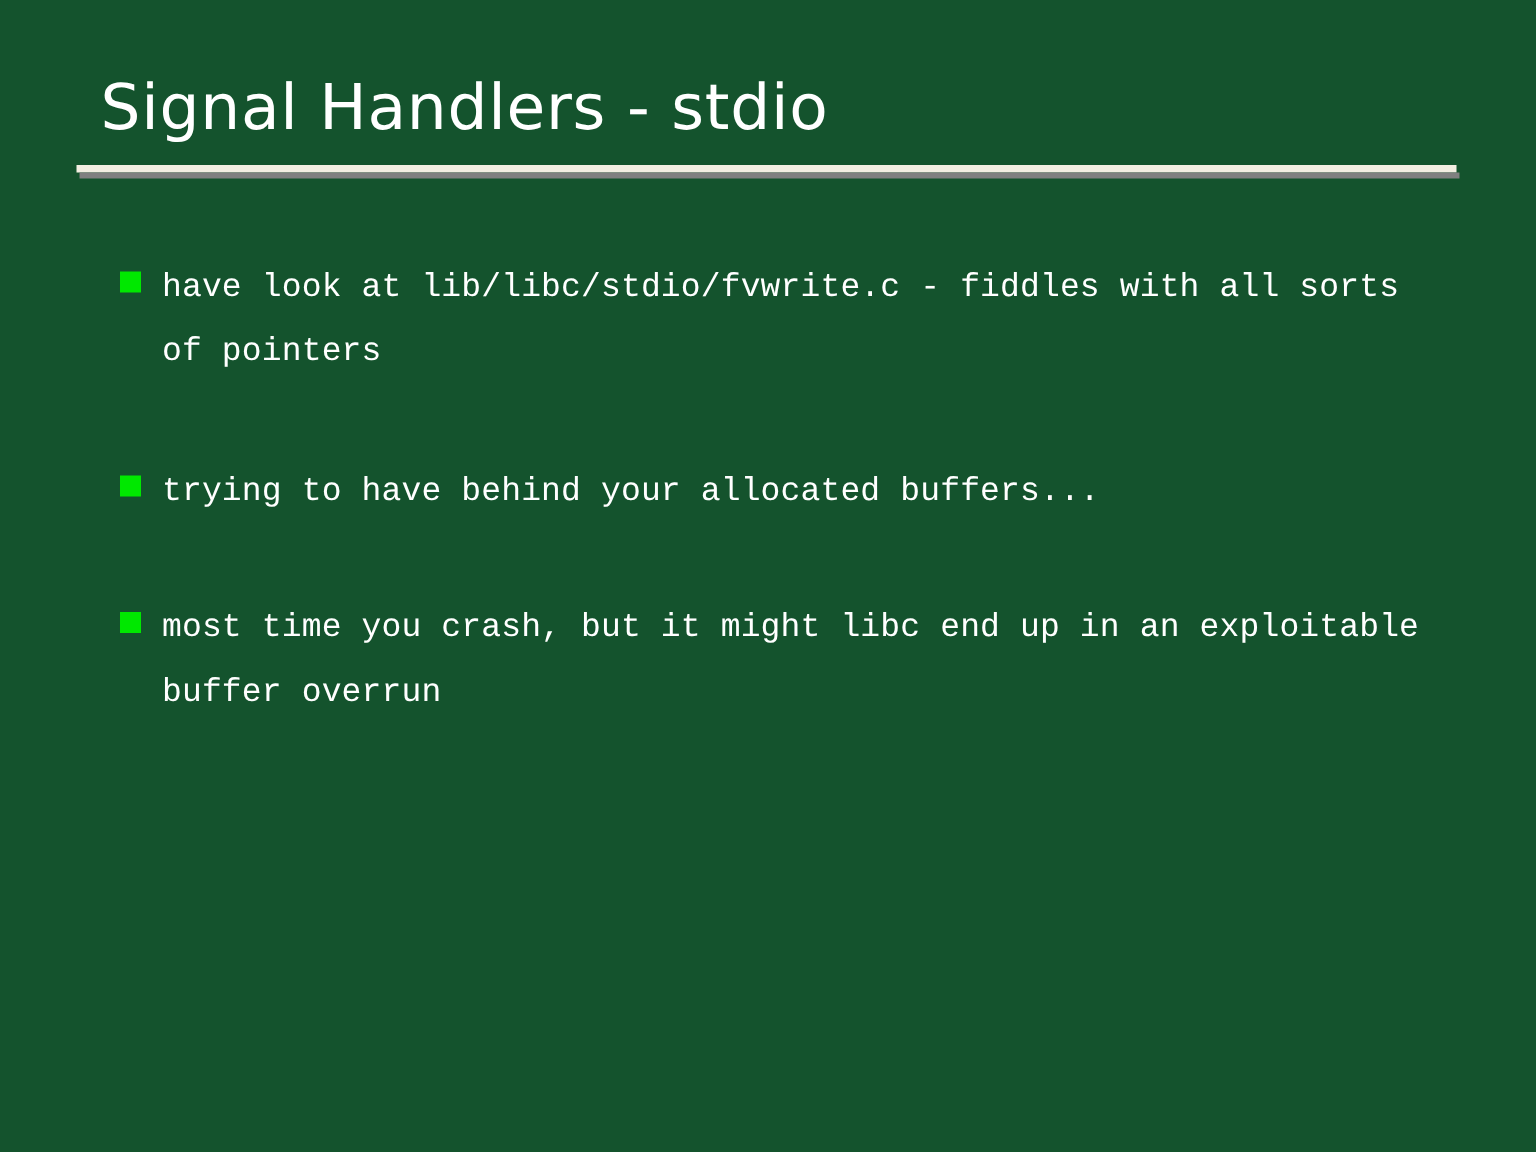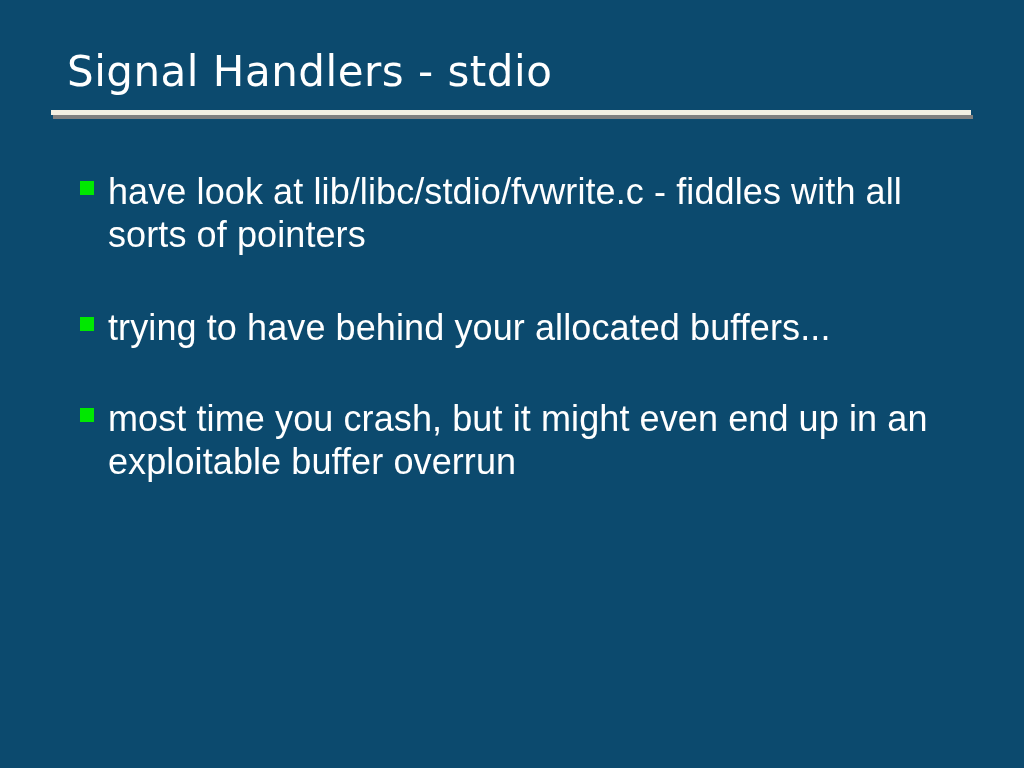--- a/index.html
+++ b/index.html
@@ -65,22 +65,22 @@
     position: absolute;
     left: 80px;
     top: 170px;
     width: 880px;
   }
 
   .bullet-item {
     position: relative;
     padding-left: 28px;
     margin: 0 0 22px 0;
-    font-family: Liberation Sans, sans-serif;
-    font-size: 36px;
+    font-family: Liberation Mono, monospace;
+    font-size: 22px;
     line-height: 43px;
     color: #ffffff;
     letter-spacing: 0.1px;
   }
   .bullet-item:last-child {
     margin-bottom: 0;
   }
 
   .bullet-marker {
     position: absolute;
@@ -96,21 +96,21 @@
     display: block;
   }
 
   
   .bullet-item.gap-lg { margin-bottom: 50px; }
   .bullet-item.gap-md { margin-bottom: 48px; }
 </style>
 </head>
 <body>
 
-<div class="slide" style="background: #0c4a6e;">
+<div class="slide" style="background: #14532d;">
 
   <div class="title-block">
     <h1 class="slide-title" style="color: rgb(255, 255, 255);">Signal Handlers - stdio</h1>
   </div>
 
   <div class="title-rule" style="background: rgb(243, 239, 226);"></div>
   <div class="title-rule-shadow" style="background: rgb(128, 128, 128);"></div>
 
   <div class="body-block">
 
@@ -120,18 +120,18 @@
     </div>
 
 
     <div class="bullet-item gap-md">
       <span class="bullet-marker" style="background: rgb(0, 232, 0);"></span>
       <span class="bullet-text" style="color: rgb(255, 255, 255);">trying to have behind your allocated buffers...</span>
     </div>
 
     <div class="bullet-item">
       <span class="bullet-marker" style="background: rgb(0, 232, 0);"></span>
-      <span class="bullet-text" style="color: rgb(255, 255, 255);">most time you crash, but it might even end up in an exploitable buffer overrun</span>
+      <span class="bullet-text" style="color: rgb(255, 255, 255);">most time you crash, but it might libc end up in an exploitable buffer overrun</span>
     </div>
 
   </div>
 
 </div>
 
 </body></html>

